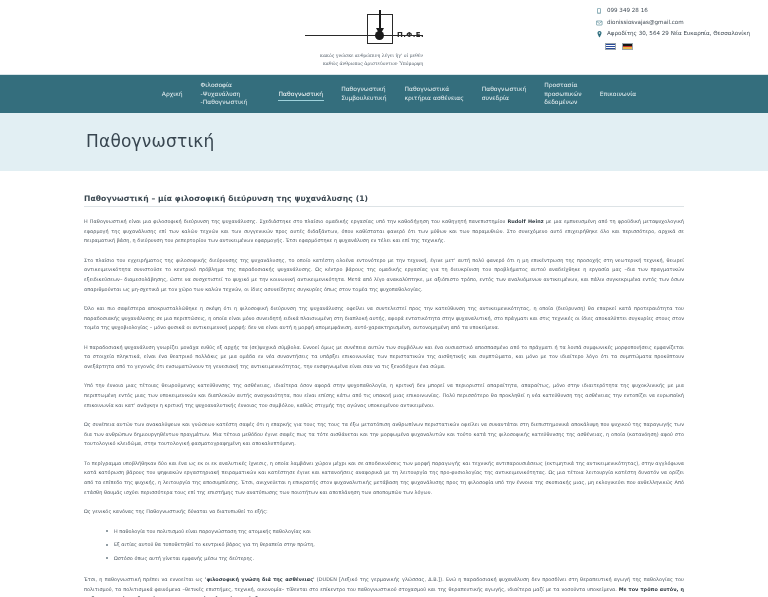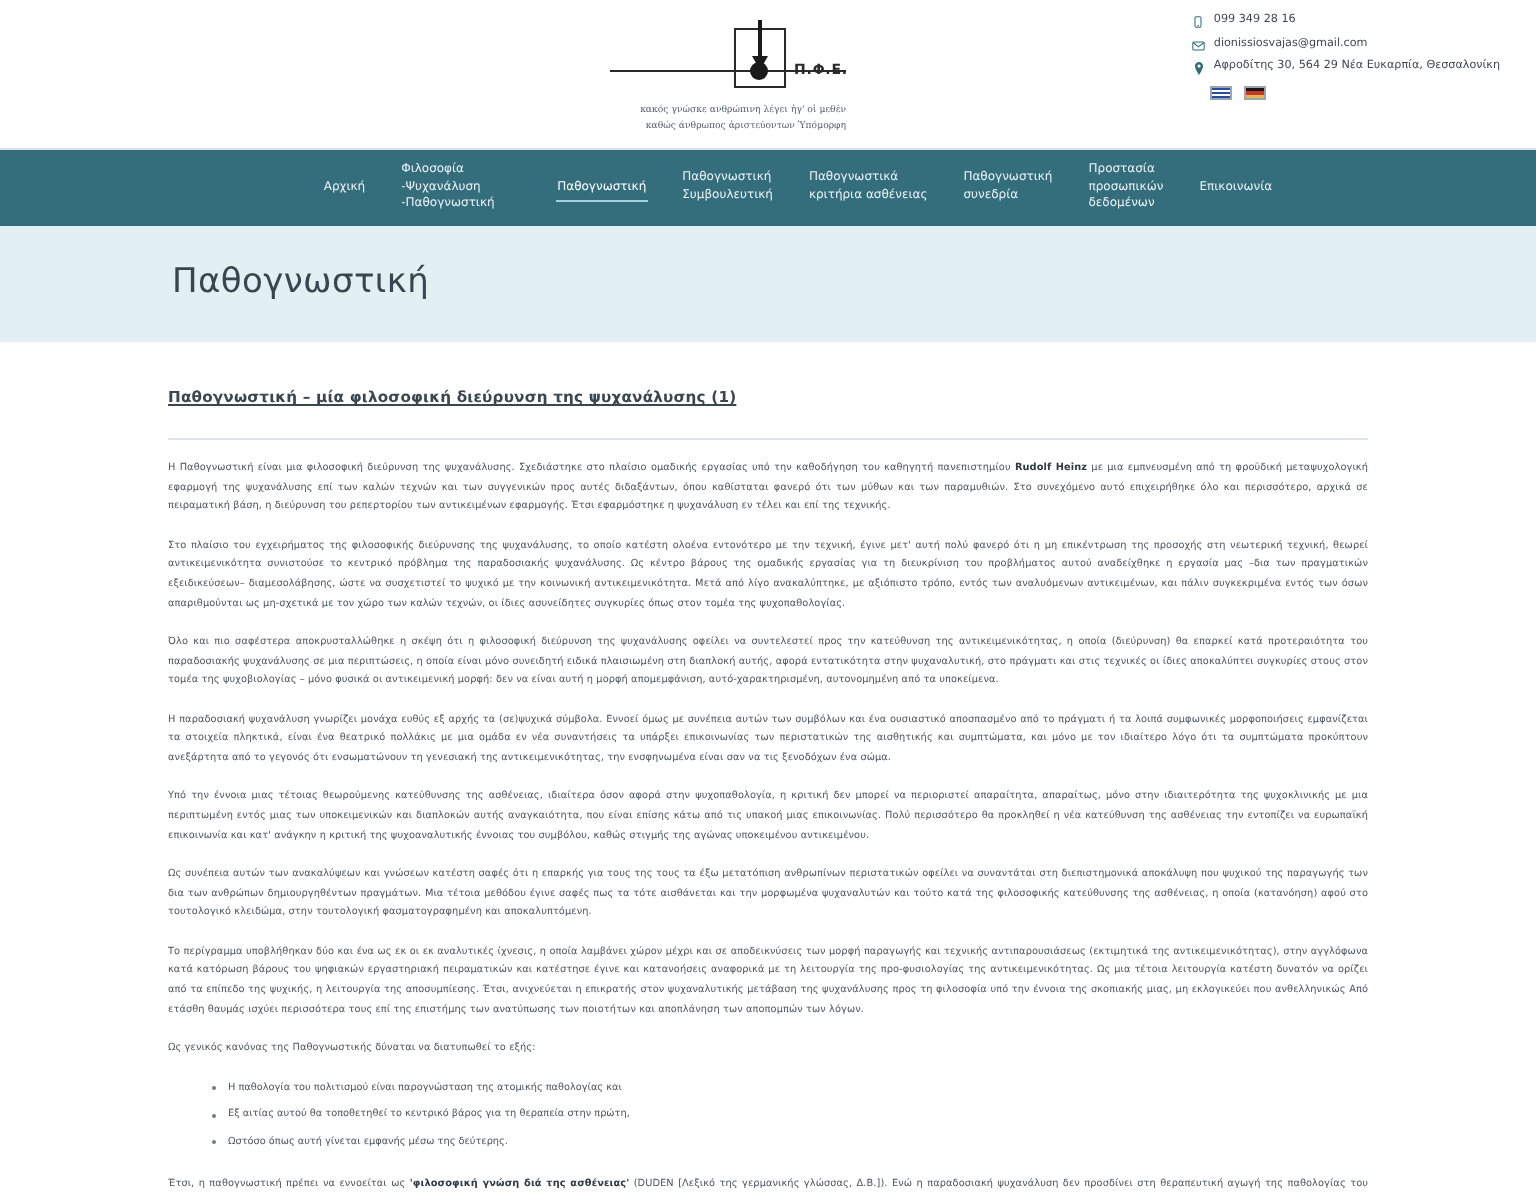--- a/index.html
+++ b/index.html
@@ -156,25 +156,24 @@
   
   .content {
     max-width: 600px;
     margin: 0 auto;
     padding: 22px 0 30px 0;
   }
   .article-title {
     font-size: 7.6px;
     font-weight: bold;
     color: #3a4750;
-    padding-bottom: 16px;
+    padding-bottom: 3px;
     border-bottom: 1px solid #dde3e6;
     margin: 0 0 10px 0;
     letter-spacing: .1px;
-    text-decoration: underline;
   }
   .para {
     font-size: 4.9px;
     line-height: 1.95;
     color: #4a555e;
     text-align: justify;
     margin: 0 0 10px 0;
     letter-spacing: .05px;
   }
   .para b, .para strong { font-weight: bold; color: #2f3a42; }

